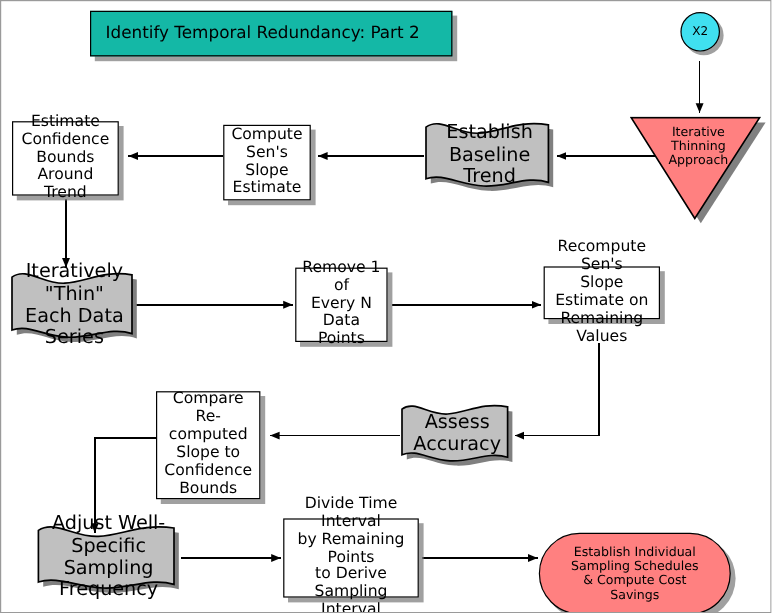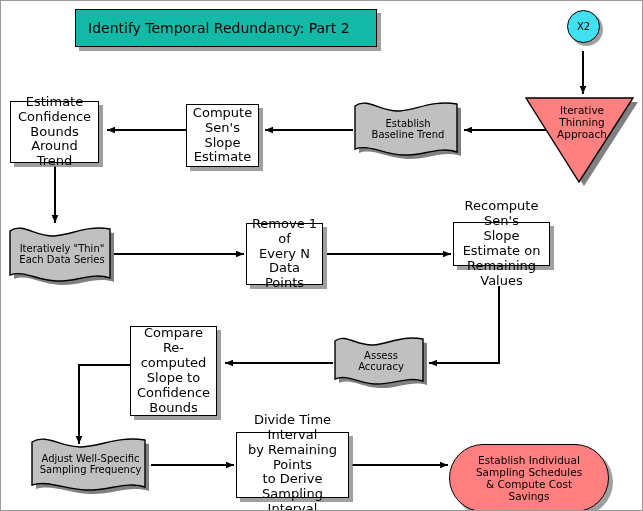--- a/index.html
+++ b/index.html
@@ -50,21 +50,21 @@
     font-size: 14px;
     justify-content: flex-start;
   }
   .title-box .lbl {
     text-align: left;
     padding-left: 12px;
   }
 
   
   .doc {
-    font-size: 10px;
+    font-size: 16px;
   }
   .doc svg {
     position: absolute;
     left: 0;
     top: 0;
     width: 100%;
     height: 100%;
     z-index: -1;
   }
   .doc .lbl {

